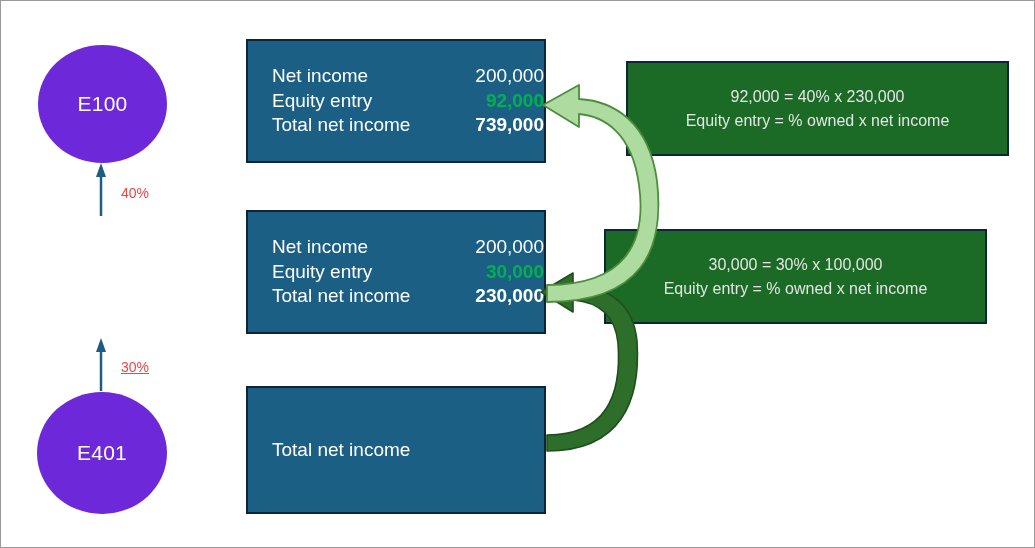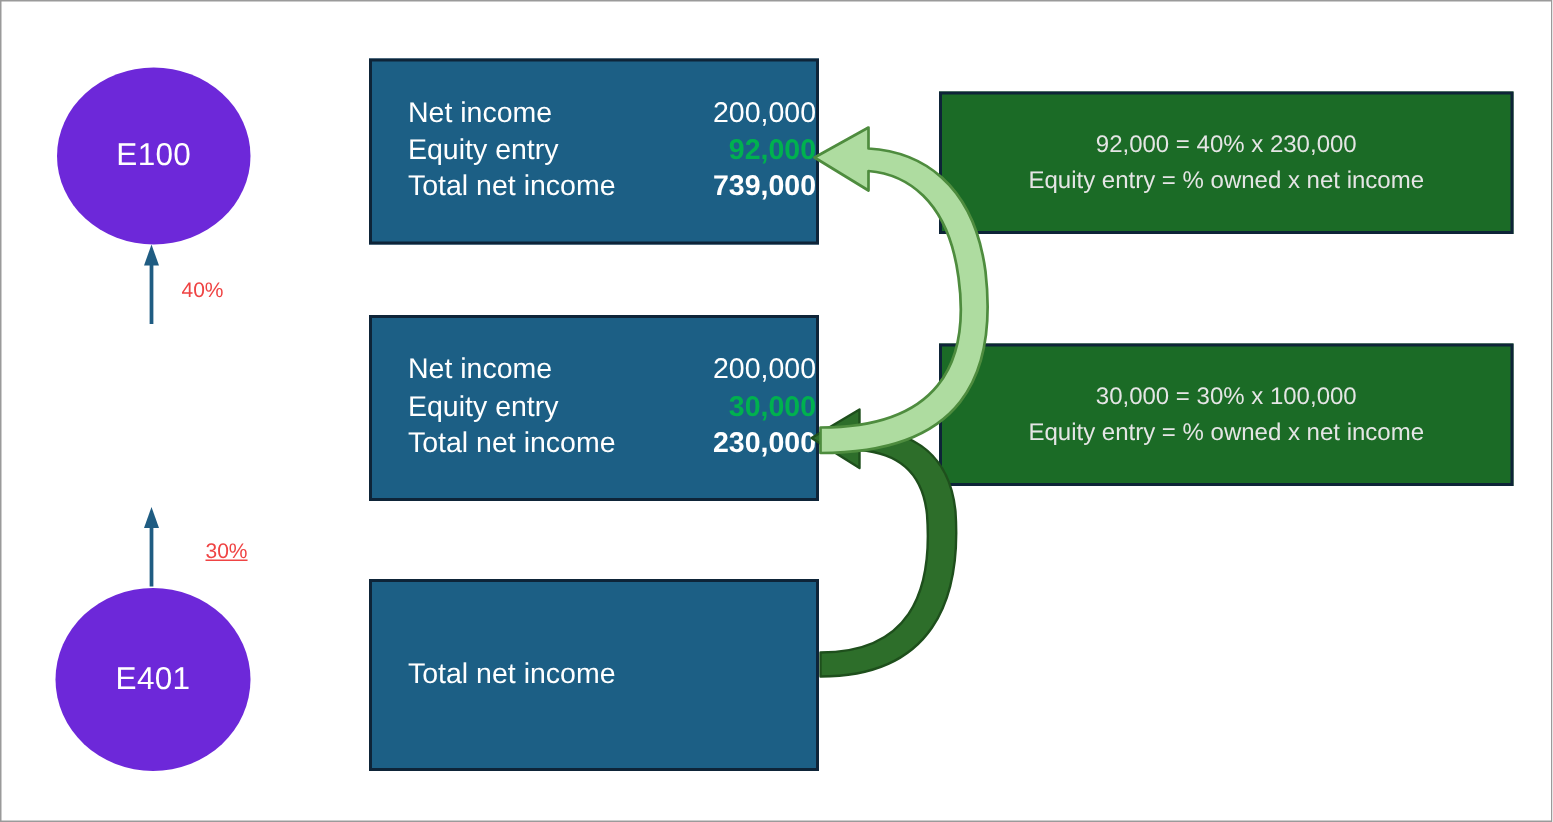--- a/index.html
+++ b/index.html
@@ -129,21 +129,21 @@
   <div class="entity-node" style="left:37px; top:44px; width:129px; height:118px;">
     <span class="entity-label">E100</span>
   </div>
 
 
   <div class="entity-node" style="left:36px; top:391px; width:130px; height:122px;">
     <span class="entity-label">E401</span>
   </div>
 
   <div class="pct-label" style="left:120px; top:184px;">40%</div>
-  <div class="pct-label" style="left:136px; top:358px;text-decoration:underline;">30%</div>
+  <div class="pct-label" style="left:120px; top:358px;text-decoration:underline;">30%</div>
 
   <div class="income-box" style="left:245px; top:38px; width:300px; height:124px;">
     <div class="income-row">
       <span class="lbl w-total">Net income</span>
       <span class="val">200,000</span>
     </div>
     <div class="income-row">
       <span class="lbl w-total">Equity entry</span>
       <span class="val accent">92,000</span>
     </div>
@@ -172,21 +172,21 @@
     <div class="income-row">
       <span class="lbl w-total">Total net income</span>
     </div>
   </div>
 
   <div class="formula-box" style="left:625px; top:60px; width:383px; height:95px;">
     <div class="formula-line">92,000 = 40% x 230,000</div>
     <div class="formula-line">Equity entry = % owned x net income</div>
   </div>
 
-  <div class="formula-box" style="left:625px; top:228px; width:383px; height:95px;">
+  <div class="formula-box" style="left:603px; top:228px; width:383px; height:95px;">
     <div class="formula-line">30,000 = 30% x 100,000</div>
     <div class="formula-line">Equity entry = % owned x net income</div>
   </div>
 
   <svg id="arrows" viewBox="0 0 1035 548">
 
     <g>
       <line x1="100" y1="215" x2="100" y2="170" stroke="#1F5C82" stroke-width="2.5"></line>
       <polygon points="100,162 95,176 105,176" fill="#1F5C82"></polygon>
     </g>

